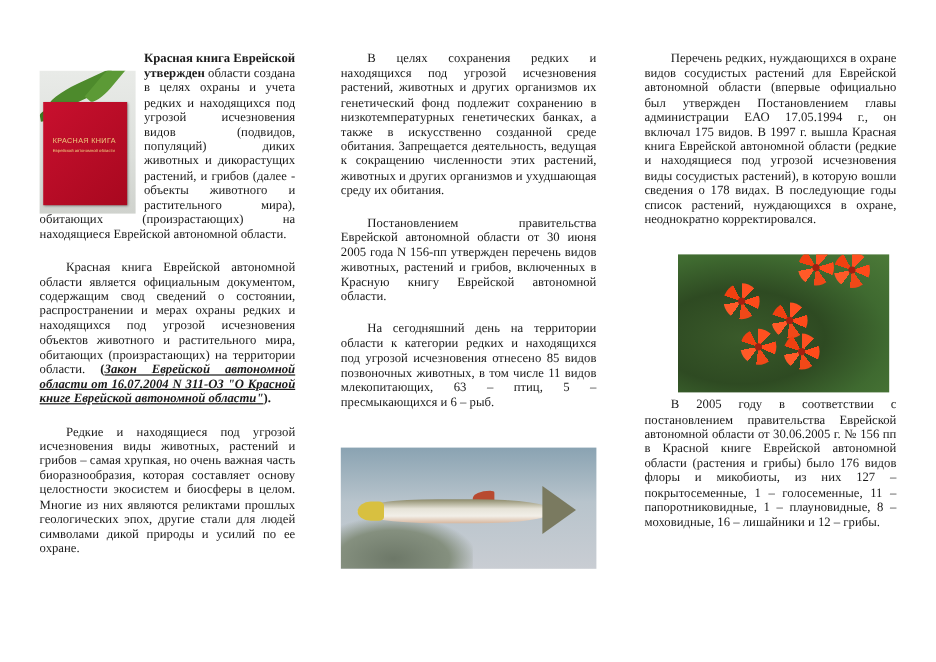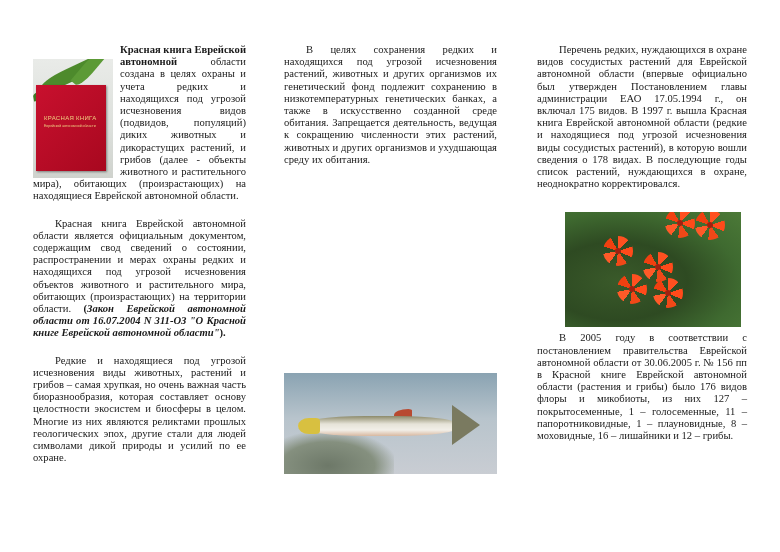--- a/index.html
+++ b/index.html
@@ -6,21 +6,21 @@
   body { width:780px; height:552px; position:relative; overflow:hidden;
          font-family:"Liberation Serif", "DejaVu Serif", serif; color:#1a1a1a; }
   .col { position:absolute; top:44px; font-size:10.6px; line-height:12.2px; text-align:justify; }
   .col p { margin:0; }
   .ind { text-indent:22px; }
   .gap { height:15px; }
   #col1 { left:33px; width:213px; }
   #col2 { left:284px; width:213px; }
   #col3 { left:537px; width:210px; }
   .bi { font-weight:bold; }
-  .bu { font-weight:bold; font-style:italic; }
+  .bu { font-weight:bold; font-style:italic; text-decoration:underline; }
   .img { position:absolute; overflow:hidden; }
   
   #book { left:33px; top:59px; width:80px; height:119px; background:linear-gradient(180deg,#e9ebe8 0%,#dcdfdb 60%,#cfd2cd 100%); }
   #book .leaf1 { position:absolute; left:5px; top:10px; width:60px; height:14px; background:#4d8a2c; border-radius:50% 0; transform:rotate(-25deg); }
   #book .leaf2 { position:absolute; left:35px; top:4px; width:40px; height:12px; background:#5c9a36; border-radius:0 50%; transform:rotate(-50deg); }
   #book .leaf3 { position:absolute; left:0px; top:30px; width:30px; height:10px; background:#3f7a24; border-radius:50% 0; transform:rotate(-10deg); }
   #book .cover { position:absolute; left:3px; top:26px; width:70px; height:86px; background:linear-gradient(135deg,#c8102e,#a8081f); box-shadow:1px 1px 2px rgba(0,0,0,.4); }
   #book .ttl { position:absolute; left:8px; top:30px; font-size:6px; color:#f0d080; font-family:"Liberation Sans", sans-serif; letter-spacing:.3px; white-space:nowrap; }
   #book .sub { position:absolute; left:8px; top:39px; font-size:3.5px; color:#f0d080; font-family:"Liberation Sans", sans-serif; white-space:nowrap; }
   #book-text-float { float:left; width:87px; height:131px; }
@@ -37,41 +37,43 @@
   .petal::before { content:""; position:absolute; inset:0; background:
      conic-gradient(from 0deg,#ff5020 0 12%,transparent 12% 20%,#ff4a1a 20% 32%,transparent 32% 40%,#f04818 40% 52%,transparent 52% 60%,#ff5a28 60% 72%,transparent 72% 80%,#f04010 80% 92%,transparent 92% 100%);
      border-radius:50%; }
   .petal::after { content:""; position:absolute; left:12px; top:12px; width:6px; height:6px; background:#a02010; border-radius:50%; }
 </style>
 </head>
 <body>
 
 <div id="col1" class="col">
   <div id="book-text-float"></div>
-  <p><span class="bi">Красная книга Еврейской</span> <span class="bi">автономной</span><span> области создана в целях охраны и учета редких и находящихся под угрозой исчезновения видов (подвидов, популяций) диких животных и дикорастущих растений, и грибов (далее - объекты животного и растительного мира), обитающих (произрастающих) на находящиеся Еврейской автономной области.</span></p>
+  <p><span class="bi">Красная книга Еврейской</span> <span class="bi">утвержден</span><span> области создана в целях охраны и учета редких и находящихся под угрозой исчезновения видов (подвидов, популяций) диких животных и дикорастущих растений, и грибов (далее - объекты животного и растительного мира), обитающих (произрастающих) на находящиеся Еврейской автономной области.</span></p>
   <div class="gap"></div>
   <p class="ind"><span>Красная книга Еврейской автономной области является официальным документом, содержащим свод сведений о состоянии, распространении и мерах охраны редких и находящихся под угрозой исчезновения объектов животного и растительного мира, обитающих (произрастающих) на территории области. </span><span class="bi">(</span><a class="bu">Закон Еврейской автономной области от 16.07.2004 N 311-ОЗ "О Красной книге Еврейской автономной области"</a><span class="bi">).</span></p>
   <div class="gap"></div>
   <p class="ind">Редкие и находящиеся под угрозой исчезновения виды животных, растений и грибов – самая хрупкая, но очень важная часть биоразнообразия, которая составляет основу целостности экосистем и биосферы в целом. Многие из них являются реликтами прошлых геологических эпох, другие стали для людей символами дикой природы и усилий по ее охране.</p>
 </div>
 
 <div id="book" class="img">
   <div class="leaf1"></div>
   <div class="leaf2"></div>
   <div class="leaf3"></div>
   <div class="cover">
     <div class="ttl">КРАСНАЯ КНИГА</div>
     <div class="sub">Еврейской автономной области</div>
   </div>
 </div>
 
 <div id="col2" class="col">
   <p class="ind">В целях сохранения редких и находящихся под угрозой исчезновения растений, животных и других организмов их генетический фонд подлежит сохранению в низкотемпературных генетических банках, а также в искусственно созданной среде обитания. Запрещается деятельность, ведущая к сокращению численности этих растений, животных и других организмов и ухудшающая среду их обитания.</p>
   <div class="gap"></div>
+  <p class="ind">Постановлением правительства Еврейской автономной области от 30 июня 2005 года N 156-пп утвержден перечень видов животных, растений и грибов, включенных в Красную книгу Еврейской автономной области.</p>
   <div class="gap"></div>
+  <p class="ind">На сегодняшний день на территории области к категории редких и находящихся под угрозой исчезновения отнесено 85 видов позвоночных животных, в том числе 11 видов млекопитающих, 63 – птиц, 5 – пресмыкающихся и 6 – рыб.</p>
 </div>
 
 <div id="fish" class="img">
   <div class="plant"></div>
   <div class="fin"></div>
   <div class="body"></div>
   <div class="head"></div>
   <div class="tail"></div>
 </div>
 

